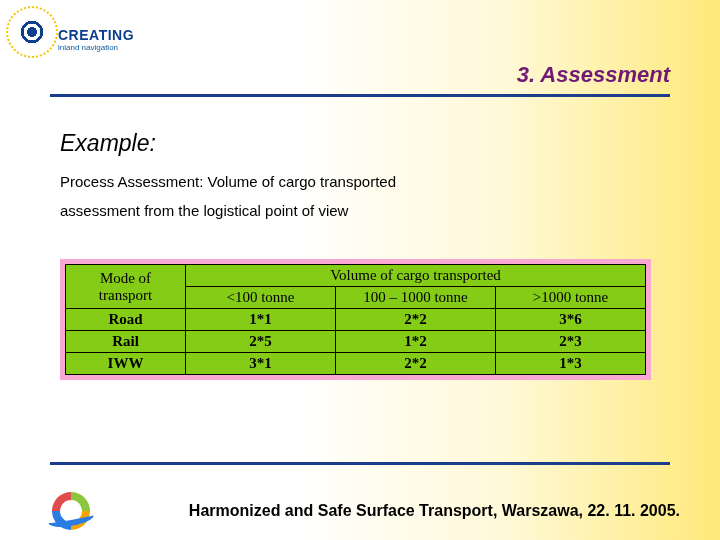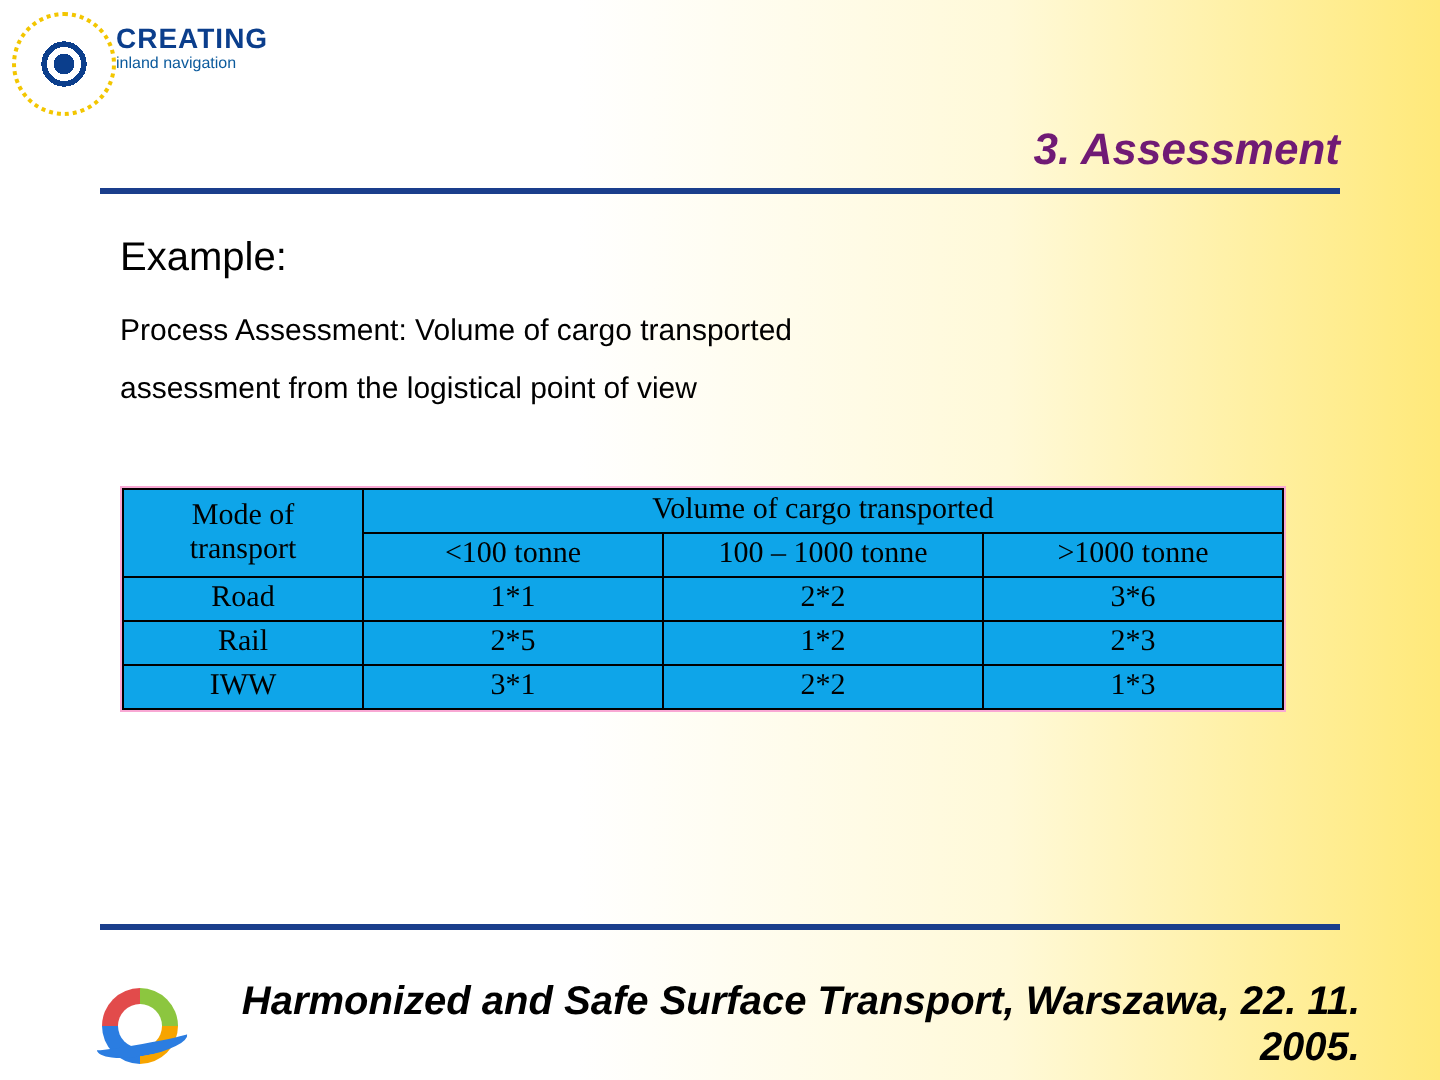--- a/index.html
+++ b/index.html
@@ -5,21 +5,21 @@
   * { box-sizing: border-box; margin: 0; padding: 0; }
   html, body { width: 720px; height: 540px; overflow: hidden; }
   body {
     font-family: Arial, Helvetica, sans-serif;
     background: linear-gradient(to right, #ffffff 0%, #ffffff 40%, #fff9d8 70%, #ffe97a 100%);
     position: relative;
   }
   .logo-area {
     position: absolute;
     top: 12px; left: 12px;
-    display: flex; align-items: flex-start; gap: 6px;
+    display: flex; align-items: flex-end; gap: 6px;
   }
   .logo-ring {
     width: 40px; height: 40px;
     border-radius: 50%;
     background: radial-gradient(circle, #0b3e8c 0 18%, #fff 18% 30%, #0b3e8c 30% 40%, #fff 40% 100%);
     position: relative;
   }
   .logo-ring::before {
     content: "";
     position: absolute; inset: -6px;
@@ -37,36 +37,36 @@
   }
   .hr-top {
     position: absolute;
     top: 94px; left: 50px; right: 50px;
     height: 3px; background: #1a3e8c;
   }
   .content {
     position: absolute;
     top: 118px; left: 60px; right: 50px;
   }
-  .example-label { font-size: 20px; margin-bottom: 16px; }
+  .example-label { font-size: 23px; font-style: italic; margin-bottom: 16px; margin-top: 12px; }
   .line1 { font-size: 15px; margin-bottom: 12px; }
   .line2 { font-size: 15px; margin-bottom: 40px; }
   .tbl-wrap {
     display: inline-block;
-    background: #0ea5e9;
-    border: 1px solid #f9a8d4;
+    background: #84cc16;
+    border: 5px solid #f9a8d4;
   }
   table { border-collapse: collapse; font-family: "Times New Roman", Times, serif; font-size: 15px; }
   th, td { border: 1px solid #000; text-align: center; vertical-align: middle; }
   .col-mode { width: 120px; }
   .col-a { width: 150px; }
   .col-b { width: 160px; }
   .col-c { width: 150px; }
   th { font-weight: normal; padding: 2px 6px; }
-  td { padding: 2px 6px; }
+  td { padding: 2px 6px; font-weight: bold; }
   .row-name { text-align: center; }
   .hr-bottom {
     position: absolute;
     top: 462px; left: 50px; right: 50px;
     height: 3px; background: #1a3e8c;
   }
   .footer {
     position: absolute;
     top: 490px; left: 0; right: 40px;
     display: flex; align-items: center; justify-content: space-between;
@@ -87,21 +87,21 @@
     background: #fff; border-radius: 50%;
   }
   .fp-swoosh {
     position: absolute; width: 46px; height: 14px;
     border-bottom: 6px solid #2b7de1;
     border-radius: 0 0 50% 50%;
     top: 22px; left: -2px;
     transform: rotate(-10deg);
   }
   .footer-text {
-    font-size: 20px; font-weight: bold; font-style: italic; color: #000;
+    font-size: 16px; font-weight: bold; color: #000;
     text-align: right;
   }
 </style>
 </head>
 <body>
 
 <div class="logo-area">
   <div class="logo-ring"></div>
   <div class="logo-text">
     <span class="logo-word">CREATING</span>

